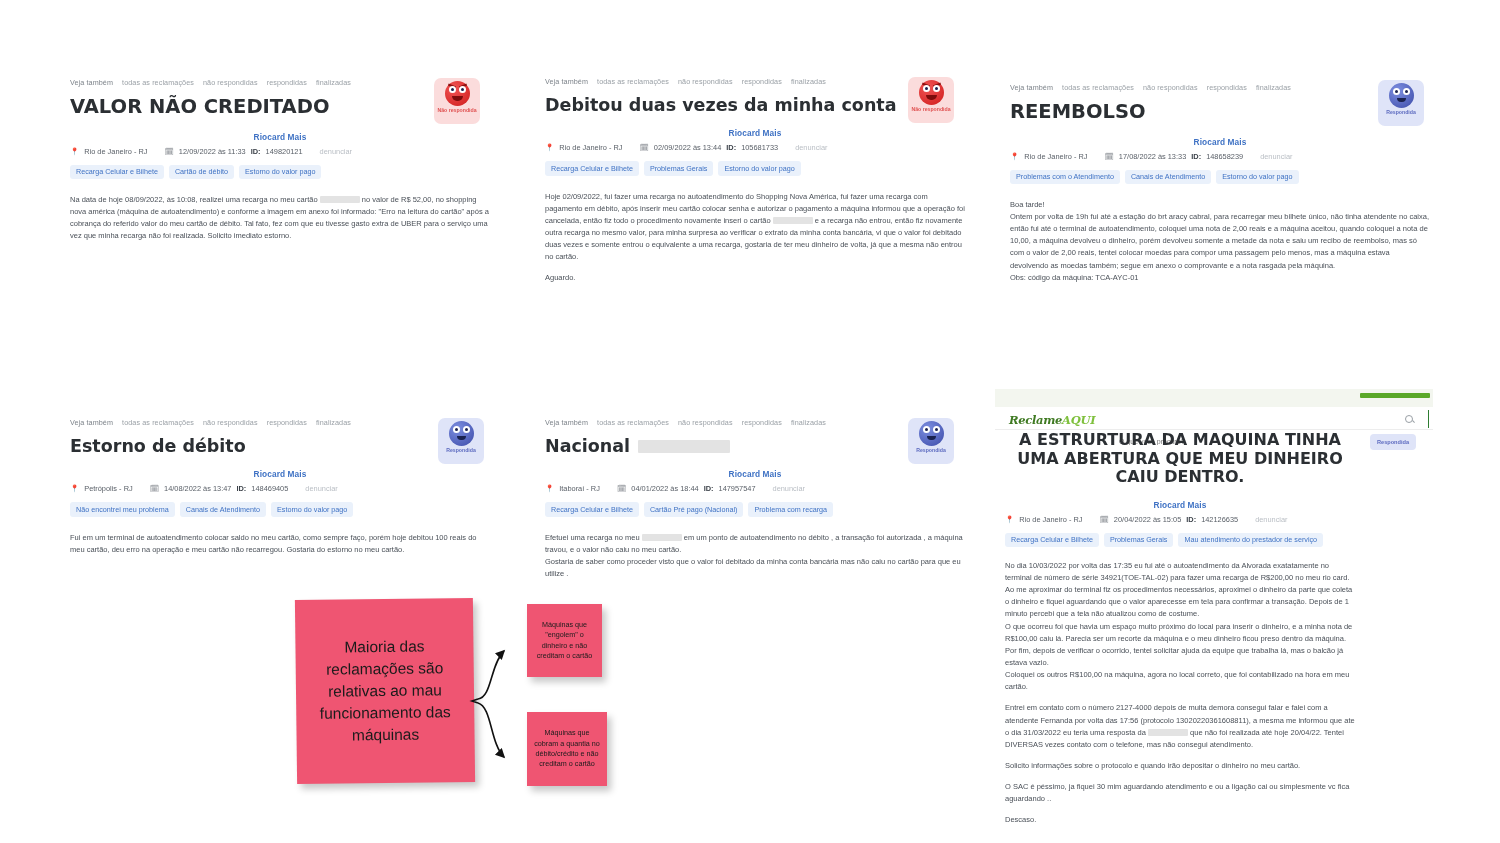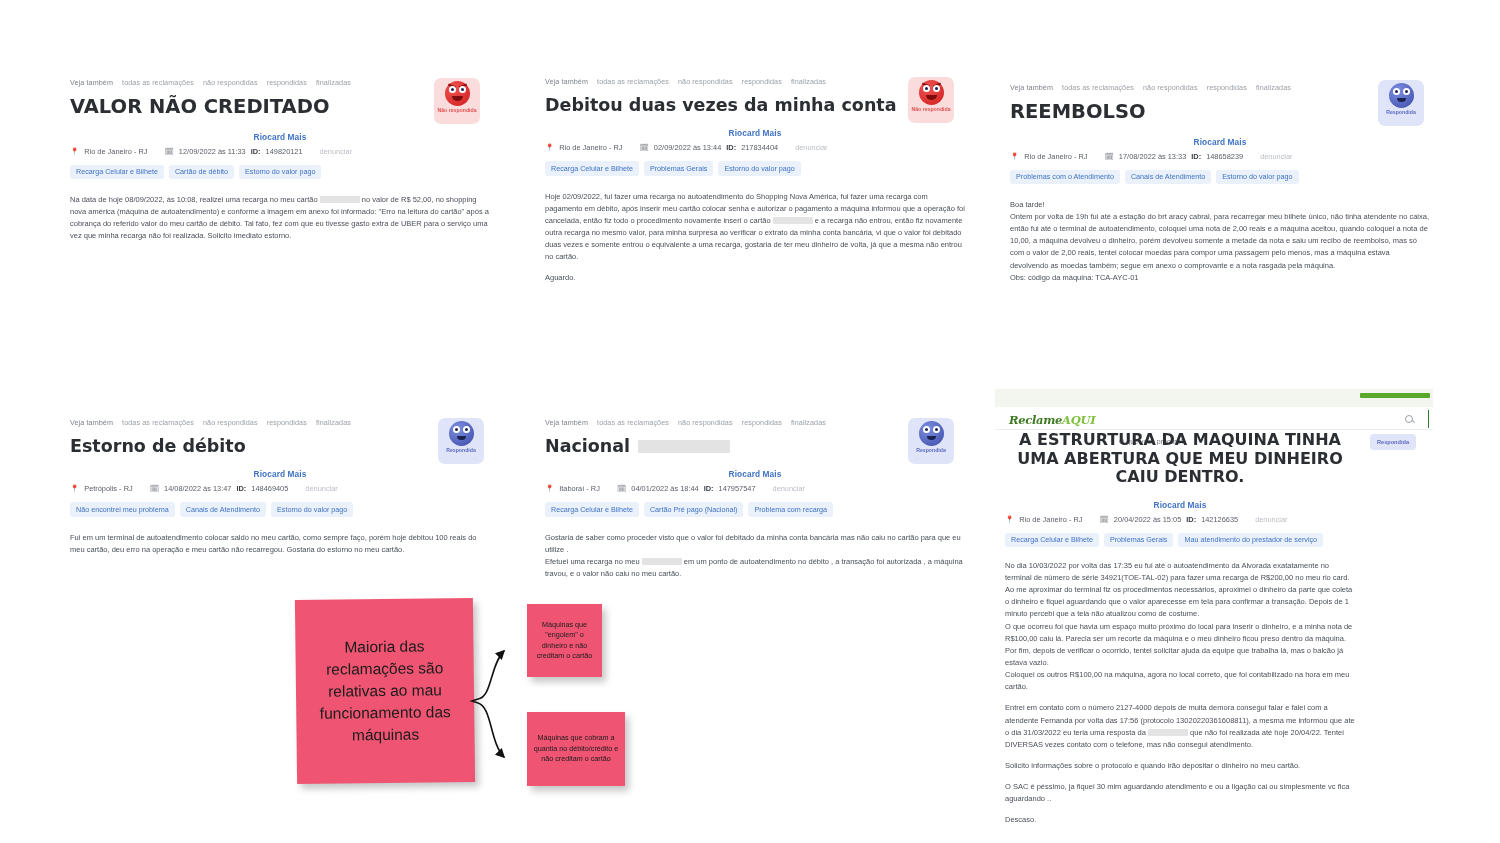--- a/index.html
+++ b/index.html
@@ -89,21 +89,21 @@
     position:absolute;background:#ef5572;
     box-shadow:4px 5px 7px rgba(0,0,0,.22);
   }
   .sticky .txt{
     position:absolute;inset:0;display:flex;align-items:center;justify-content:center;
     text-align:center;color:#1b1b1b;
   }
   #sticky-main{left:296px;top:599px;width:178px;height:184px;transform:rotate(-.7deg);}
   #sticky-main .txt{font-size:15.5px;line-height:1.42;padding:0 10px;}
   #sticky-a{left:527px;top:604px;width:75px;height:73px;}
-  #sticky-b{left:527px;top:712px;width:98px;height:74px;}
+  #sticky-b{left:527px;top:712px;width:80px;height:74px;}
   #sticky-a .txt,#sticky-b .txt{font-size:7.2px;line-height:1.45;padding:0 5px;}
 
   svg.arrows{position:absolute;left:470px;top:595px;width:70px;height:200px;overflow:visible;}
 </style>
 </head>
 <body>
 
 <div class="panel" id="panel-1" style="left:70px;top:78px;width:420px;">
   <div class="nav">
     <span>Veja também</span><span>todas as reclamações</span><span>não respondidas</span><span>respondidas</span><span>finalizadas</span>
@@ -146,21 +146,21 @@
   </div>
   <h1 class="title t-med">Debitou duas vezes da minha conta</h1>
   <div class="company">Riocard Mais</div>
   <div class="meta">
     <span>📍</span>
     <span>Rio de Janeiro - RJ</span>
     <span class="sep"></span>
     <span>🗓</span>
     <span>02/09/2022 às 13:44</span>
     <b>ID:</b>
-    <span>217834404</span>
+    <span>105681733</span>
     <span class="deny">denunciar</span>
   </div>
   <div class="chips">
     <span class="chip">Recarga Celular e Bilhete</span>
     <span class="chip">Problemas Gerais</span>
     <span class="chip">Estorno do valor pago</span>
   </div>
   <div class="body">
     <p>Hoje 02/09/2022, fui fazer uma recarga no autoatendimento do Shopping Nova América, fui fazer uma recarga com pagamento em débito, após inserir meu cartão colocar senha e autorizar o pagamento a máquina informou que a operação foi cancelada, então fiz todo o procedimento novamente inseri o cartão <span class="redact" style="width:40px;"></span> e a recarga não entrou, então fiz novamente outra recarga no mesmo valor, para minha surpresa ao verificar o extrato da minha conta bancária, vi que o valor foi debitado duas vezes e somente entrou o equivalente a uma recarga, gostaria de ter meu dinheiro de volta, já que a mesma não entrou no cartão.</p>
     <p>Aguardo.</p>
@@ -265,22 +265,22 @@
     <b>ID:</b>
     <span>147957547</span>
     <span class="deny">denunciar</span>
   </div>
   <div class="chips">
     <span class="chip">Recarga Celular e Bilhete</span>
     <span class="chip">Cartão Pré pago (Nacional)</span>
     <span class="chip">Problema com recarga</span>
   </div>
   <div class="body">
+    <p class="tight">Efetuei uma recarga no meu <span class="redact" style="width:40px;"></span> em um ponto de autoatendimento no débito , a transação foi autorizada , a máquina travou, e o valor não caiu no meu cartão.</p>
     <p class="tight">Gostaria de saber como proceder visto que o valor foi debitado da minha conta bancária mas não caiu no cartão para que eu utilize .</p>
-    <p class="tight">Efetuei uma recarga no meu <span class="redact" style="width:40px;"></span> em um ponto de autoatendimento no débito , a transação foi autorizada , a máquina travou, e o valor não caiu no meu cartão.</p>
   </div>
 </div>
 <div class="badge blue" style="left:908px;top:418px;">
   <div class="face">
     <div class="eye l"></div>
       <div class="eye r"></div>
     <div class="mouth smile"></div>
   </div>
   <div class="lbl">Respondida</div>
 </div>

